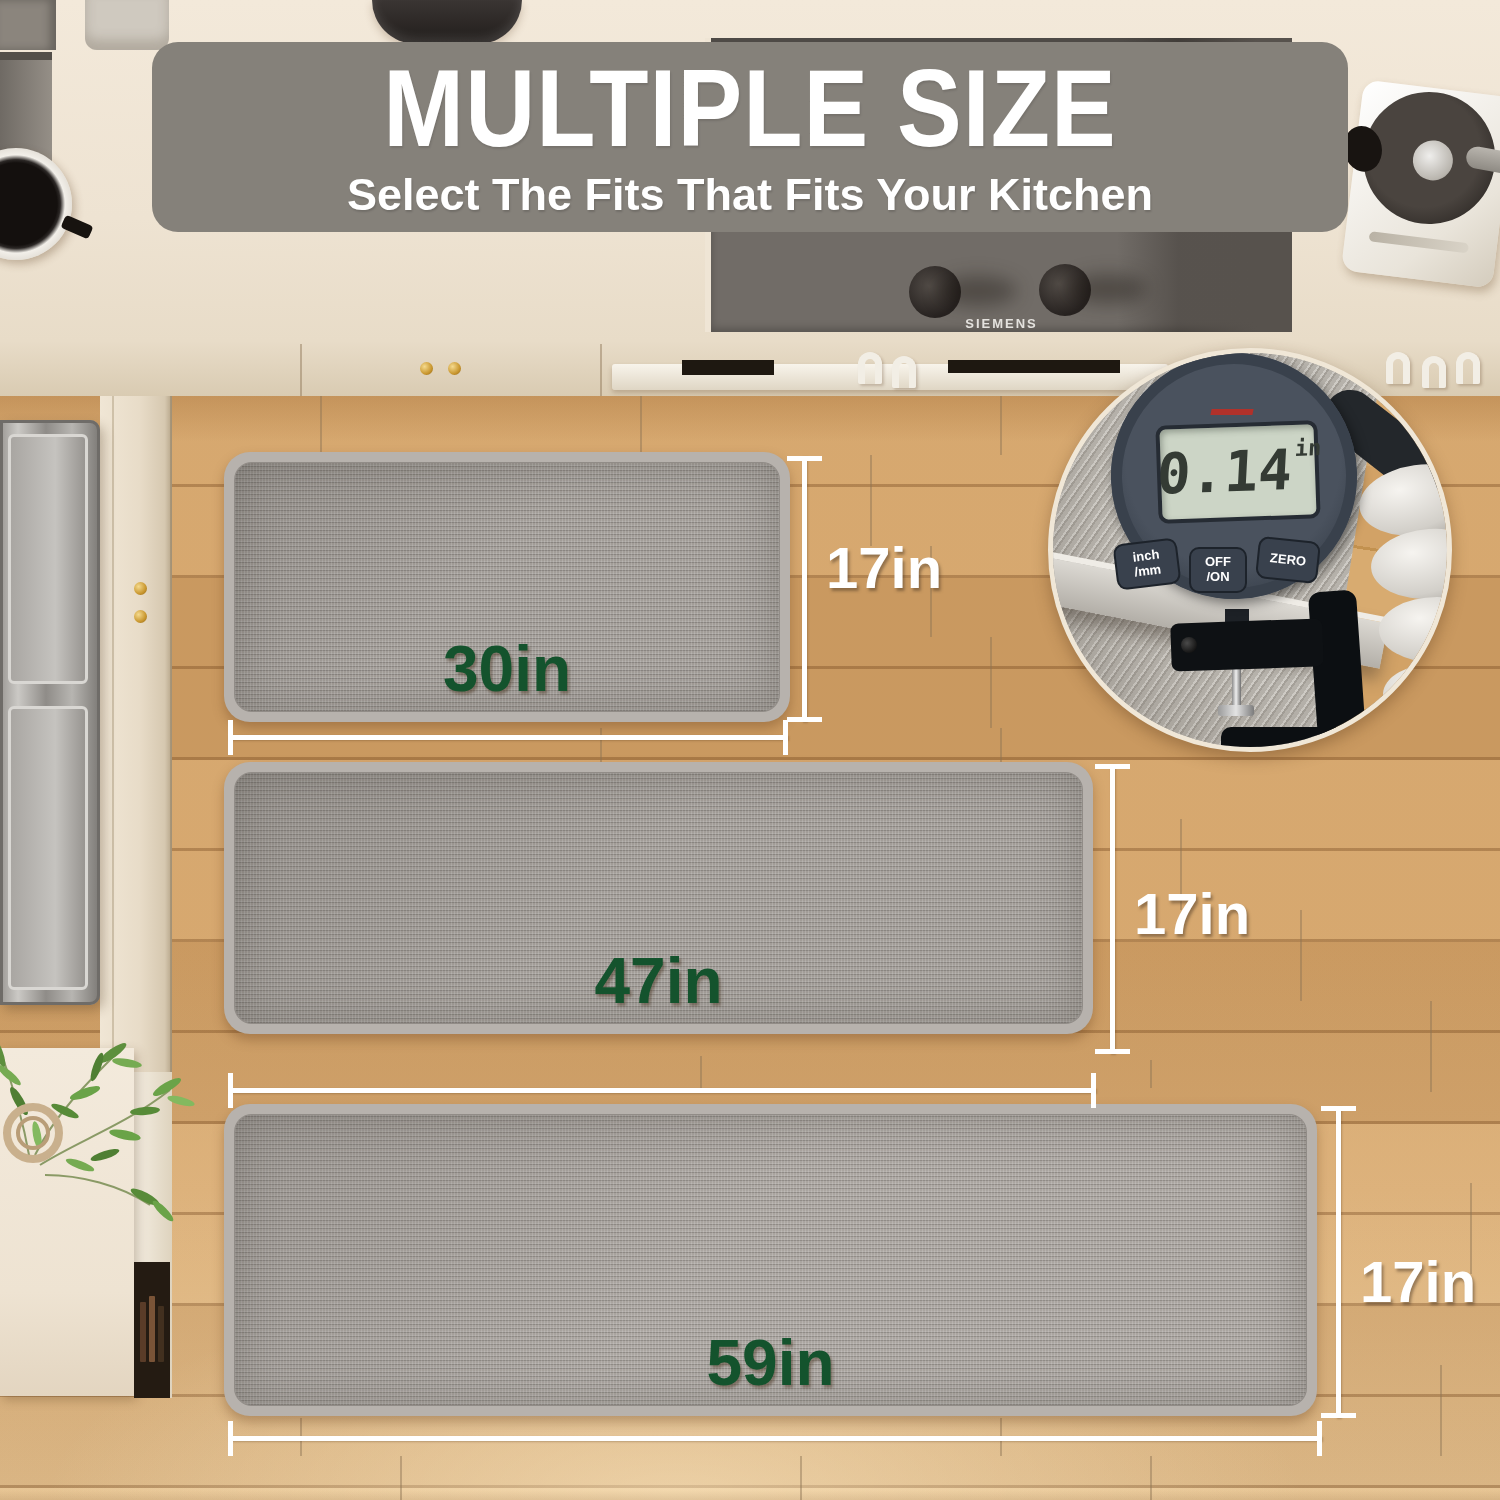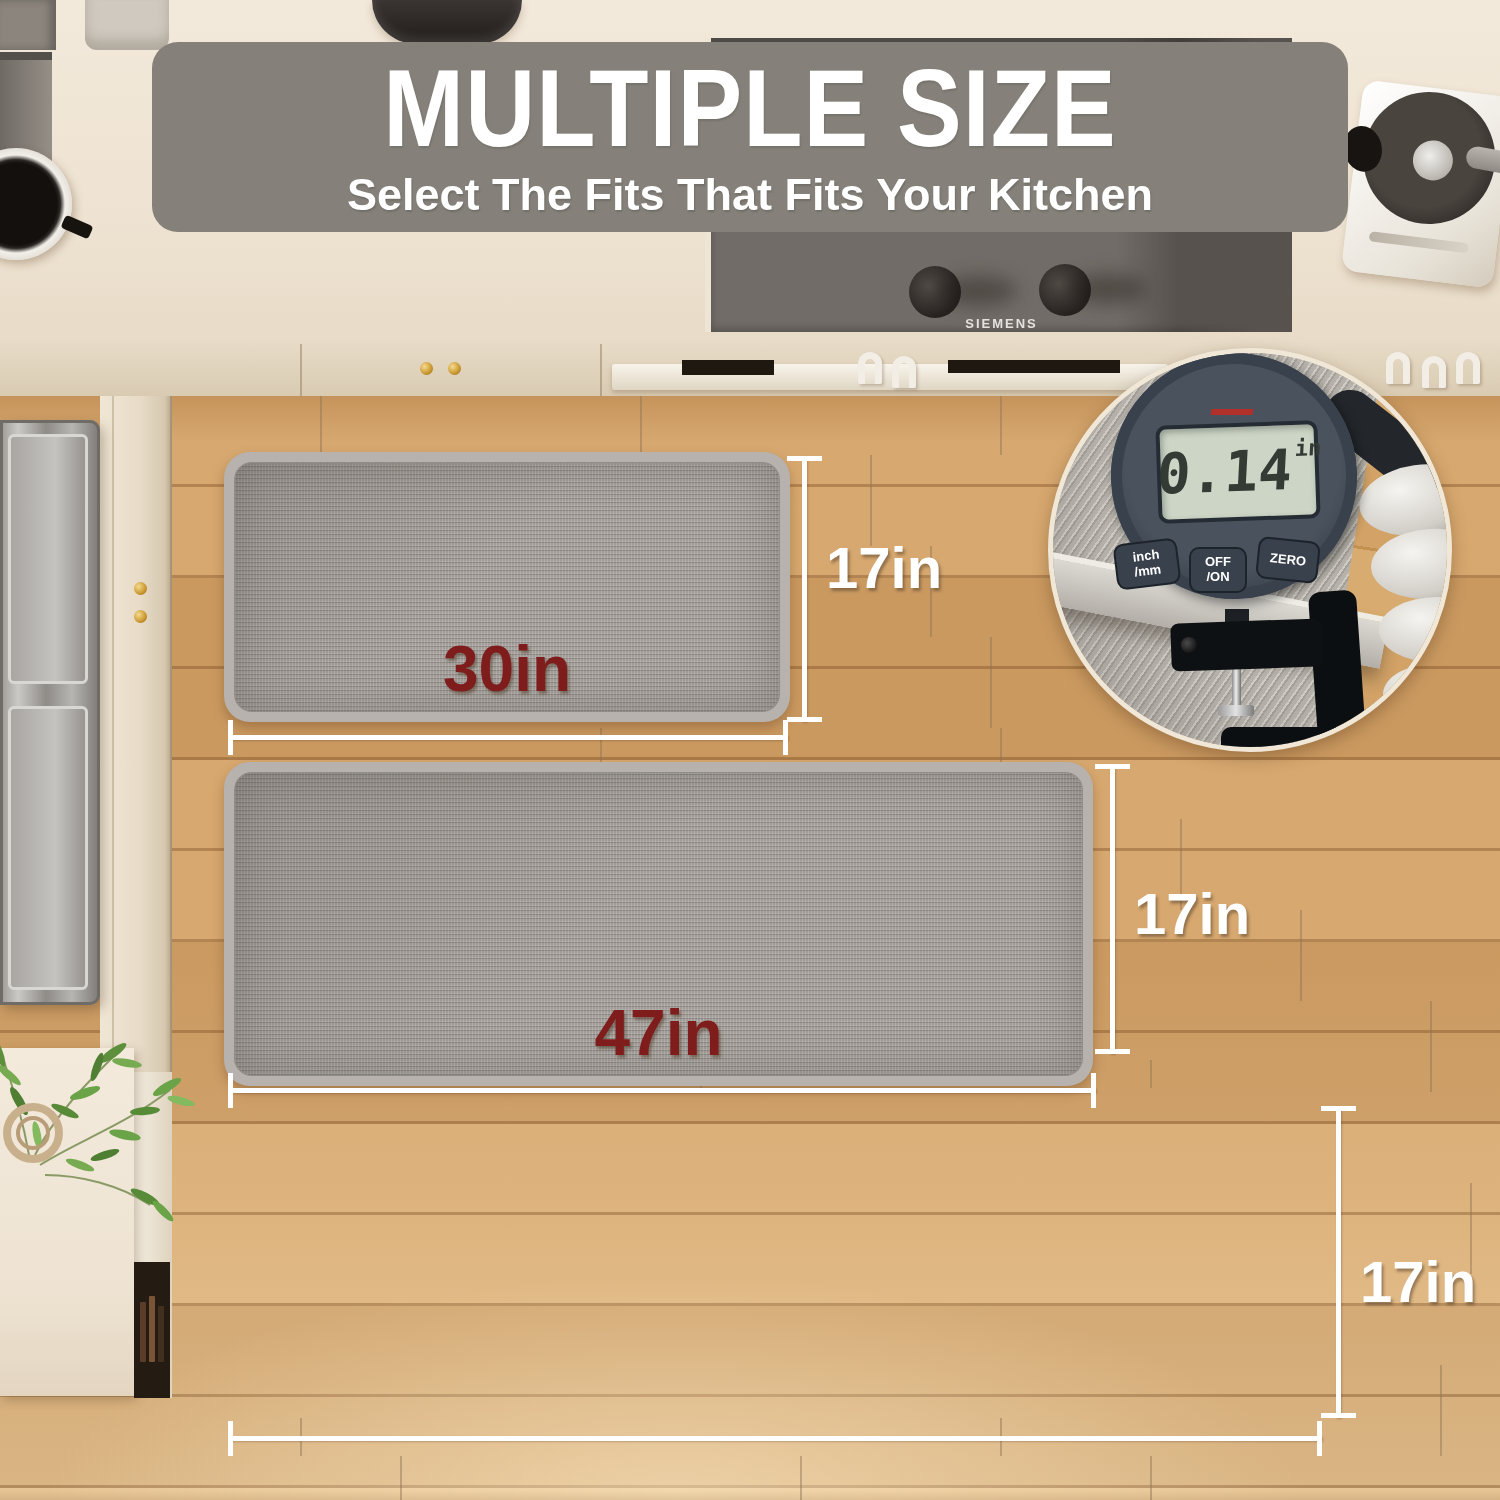--- a/index.html
+++ b/index.html
@@ -98,21 +98,21 @@
   .mat{position:absolute;border-radius:26px;background:#b7b2ad;z-index:10;
     box-shadow:0 6px 12px rgba(100,60,25,.35);}
   .mat-inner{position:absolute;inset:11px;border-radius:17px;background-color:#a29d98;
     box-shadow:0 0 0 1px rgba(88,83,78,.4), inset 0 0 46px rgba(70,64,58,.28);
     background-image:
       linear-gradient(135deg,rgba(58,53,48,.16),rgba(0,0,0,0) 45%),
       repeating-linear-gradient(90deg,rgba(255,255,255,.15) 0 1px,rgba(0,0,0,0) 1px 3px),
       repeating-linear-gradient(0deg,rgba(40,36,32,.2) 0 1px,rgba(255,255,255,.1) 1px 2px,rgba(0,0,0,0) 2px 4px);}
   .mat3 .mat-inner{background-color:#aaa5a0;}
   .size-label{position:absolute;left:50%;transform:translateX(-50%);bottom:16px;
-    color:#7f1d1d;font-size:64px;font-weight:bold;z-index:12;
+    color:#14532d;font-size:64px;font-weight:bold;z-index:12;
     text-shadow:2px 3px 3px rgba(80,60,40,.5);}
 
   
   .vline{position:absolute;width:5px;background:#fff;z-index:11;
     box-shadow:1px 1px 2px rgba(90,60,30,.3);}
   .vline::before,.vline::after{content:"";position:absolute;left:-15px;width:35px;height:5px;background:#fff;}
   .vline::before{top:0;} .vline::after{bottom:0;}
   .hline{position:absolute;height:5px;background:#fff;z-index:11;
     box-shadow:1px 1px 2px rgba(90,60,30,.3);}
   .hline::before,.hline::after{content:"";position:absolute;top:-15px;width:5px;height:35px;background:#fff;}
@@ -276,23 +276,27 @@
       <ellipse cx="52" cy="120" rx="14" ry="4" fill="#83b95f" transform="rotate(80 52 120)"></ellipse>
     </g>
     <circle cx="48" cy="118" r="26" fill="none" stroke="#c9b08d" stroke-width="8"></circle>
     <circle cx="48" cy="118" r="15" fill="none" stroke="#b99d78" stroke-width="4"></circle>
   </svg>
 
   <div class="mat mat1" style="left:224px;top:452px;width:566px;height:270px;">
     <div class="mat-inner"></div>
     <div class="size-label">30in</div>
   </div>
-  <div class="mat mat2" style="left:224px;top:762px;width:869px;height:324px;padding-left:37px;">
+  <div class="mat mat2" style="left:224px;top:762px;width:869px;height:272px;padding-left:37px;">
     <div class="mat-inner"></div>
     <div class="size-label">47in</div>
+  </div>
+  <div class="mat mat3" style="left:224px;top:1104px;width:1093px;height:312px;">
+    <div class="mat-inner"></div>
+    <div class="size-label">59in</div>
   </div>
 
   <div class="vline" style="left:802px;top:456px;height:266px;"></div>
   <div class="dim-label" style="left:826px;top:534px;">17in</div>
   <div class="hline" style="left:228px;top:735px;width:560px;"></div>
 
   <div class="vline" style="left:1110px;top:764px;height:290px;"></div>
   <div class="dim-label" style="left:1134px;top:880px;">17in</div>
   <div class="hline" style="left:228px;top:1088px;width:868px;"></div>
 

